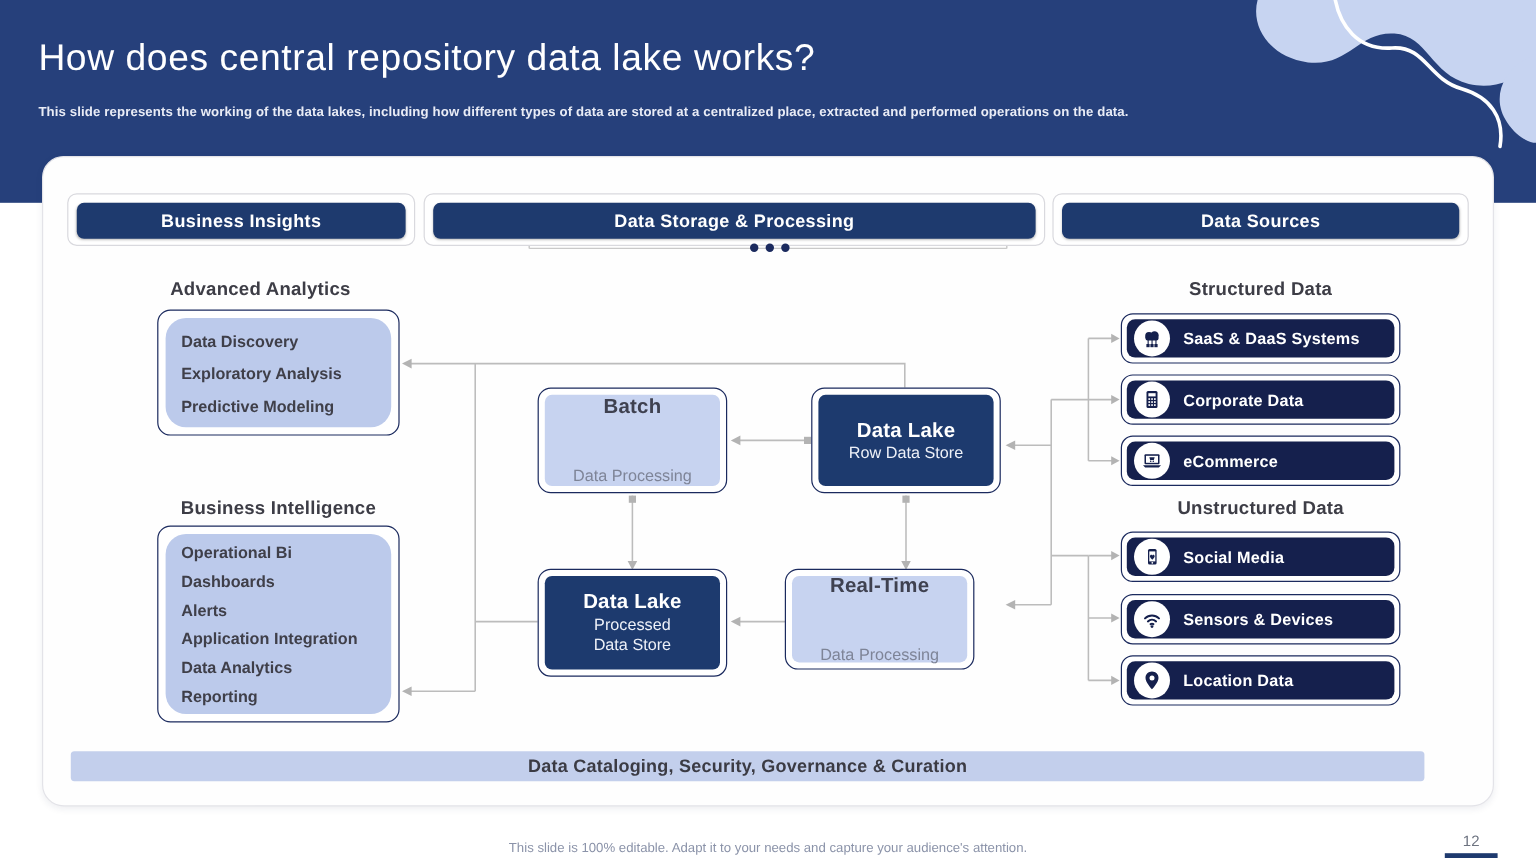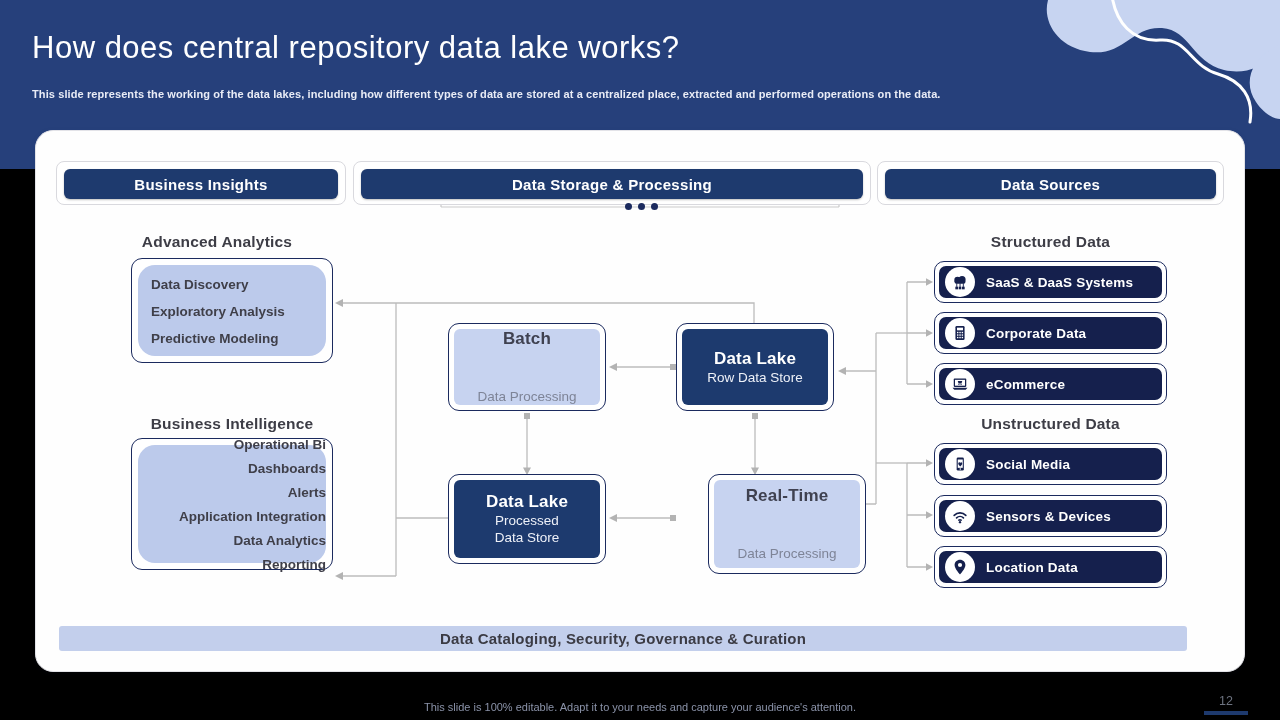--- a/index.html
+++ b/index.html
@@ -1,18 +1,18 @@
 <!DOCTYPE html>
 <html><head>
 <meta charset="utf-8">
 <style>
   * { margin:0; padding:0; box-sizing:border-box; }
   html,body { width:1280px; height:720px; }
   body { font-family:"Liberation Sans", sans-serif; background:#e7eaf5; }
-  #slide { position:relative; width:1280px; height:720px; overflow:hidden; background:#000000; }
+  #slide { position:relative; width:1280px; height:720px; overflow:hidden; background:#ffffff; }
 
   
   .header-band { position:absolute; left:0; top:0; width:1280px; height:169px; background:#26407b; }
   .slide-title { position:absolute; left:32px; top:30px; color:#ffffff; font-size:31px; font-weight:400; letter-spacing:0.5px; }
   .slide-subtitle { position:absolute; left:32px; top:88px; color:#e9ecf6; font-size:11px; font-weight:600; letter-spacing:0.1px; }
   .deco { position:absolute; right:0; top:0; }
 
   
   .card { position:absolute; left:35px; top:130px; width:1210px; height:542px; background:#fefefe;
           border:1px solid #e3e3e8; border-radius:18px; box-shadow:0 2px 6px rgba(30,40,80,0.08); }
@@ -148,21 +148,21 @@
     <div class="sec-heading" style="left:80px; top:102px; width:202px;">Advanced Analytics</div>
     <div class="list-box list-a" style="left:95px; top:127px; width:202px; height:105px;">
       <div class="inner">
         <div class="item">Data Discovery</div>
         <div class="item">Exploratory Analysis</div>
         <div class="item">Predictive Modeling</div>
       </div>
     </div>
 
     <div class="sec-heading" style="left:95px; top:284px; width:202px;">Business Intelligence</div>
-    <div class="list-box list-b" style="left:95px; top:307px; width:202px; height:132px;text-align:right;">
+    <div class="list-box list-b" style="left:95px; top:307px; width:202px; height:164px;">
       <div class="inner">
         <div class="item">Operational Bi</div>
         <div class="item">Dashboards</div>
         <div class="item">Alerts</div>
         <div class="item">Application Integration</div>
         <div class="item">Data Analytics</div>
         <div class="item">Reporting</div>
       </div>
     </div>
 
@@ -178,21 +178,21 @@
         <div class="n-sub">Row Data Store</div>
       </div>
     </div>
     <div class="node" style="left:412px; top:343px; width:158px; height:90px;">
       <div class="inner dark">
         <div class="n-title">Data Lake</div>
         <div class="n-sub">Processed</div>
         <div class="n-sub">Data Store</div>
       </div>
     </div>
-    <div class="node" style="left:672px; top:343px; width:158px; height:100px;">
+    <div class="node" style="left:618px; top:343px; width:158px; height:84px;">
       <div class="inner light">
         <div class="n-title">Real-Time</div>
         <div class="n-sub">Data Processing</div>
       </div>
     </div>
 
     <div class="sec-heading" style="left:898px; top:102px; width:233px;">Structured Data</div>
 
     <div class="src-row" style="top:130px;">
       <div class="inner">

